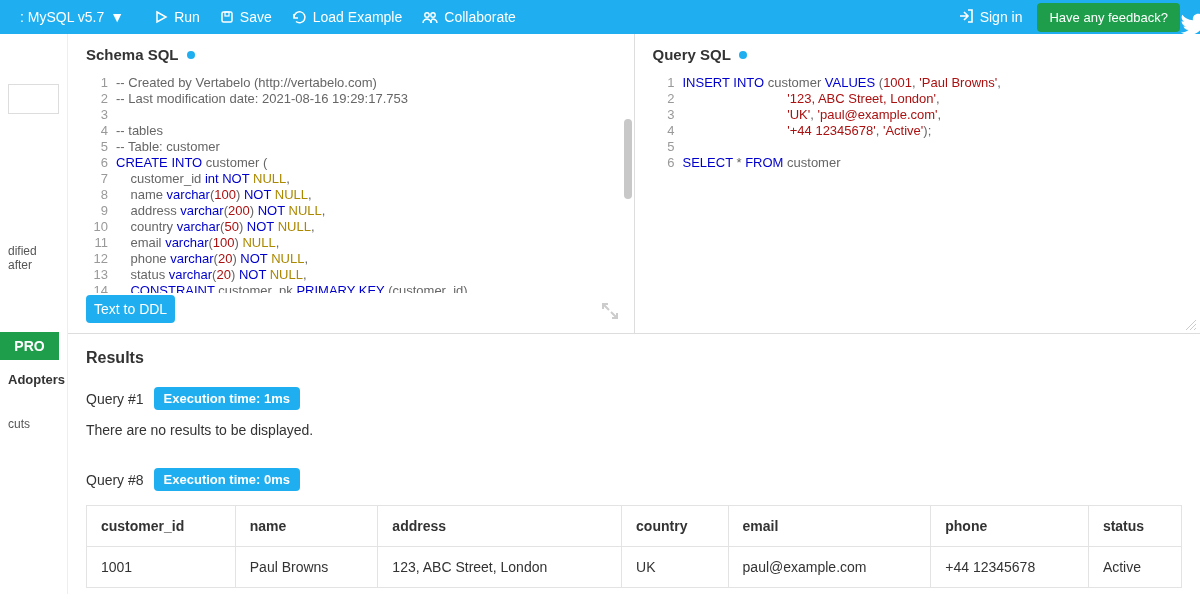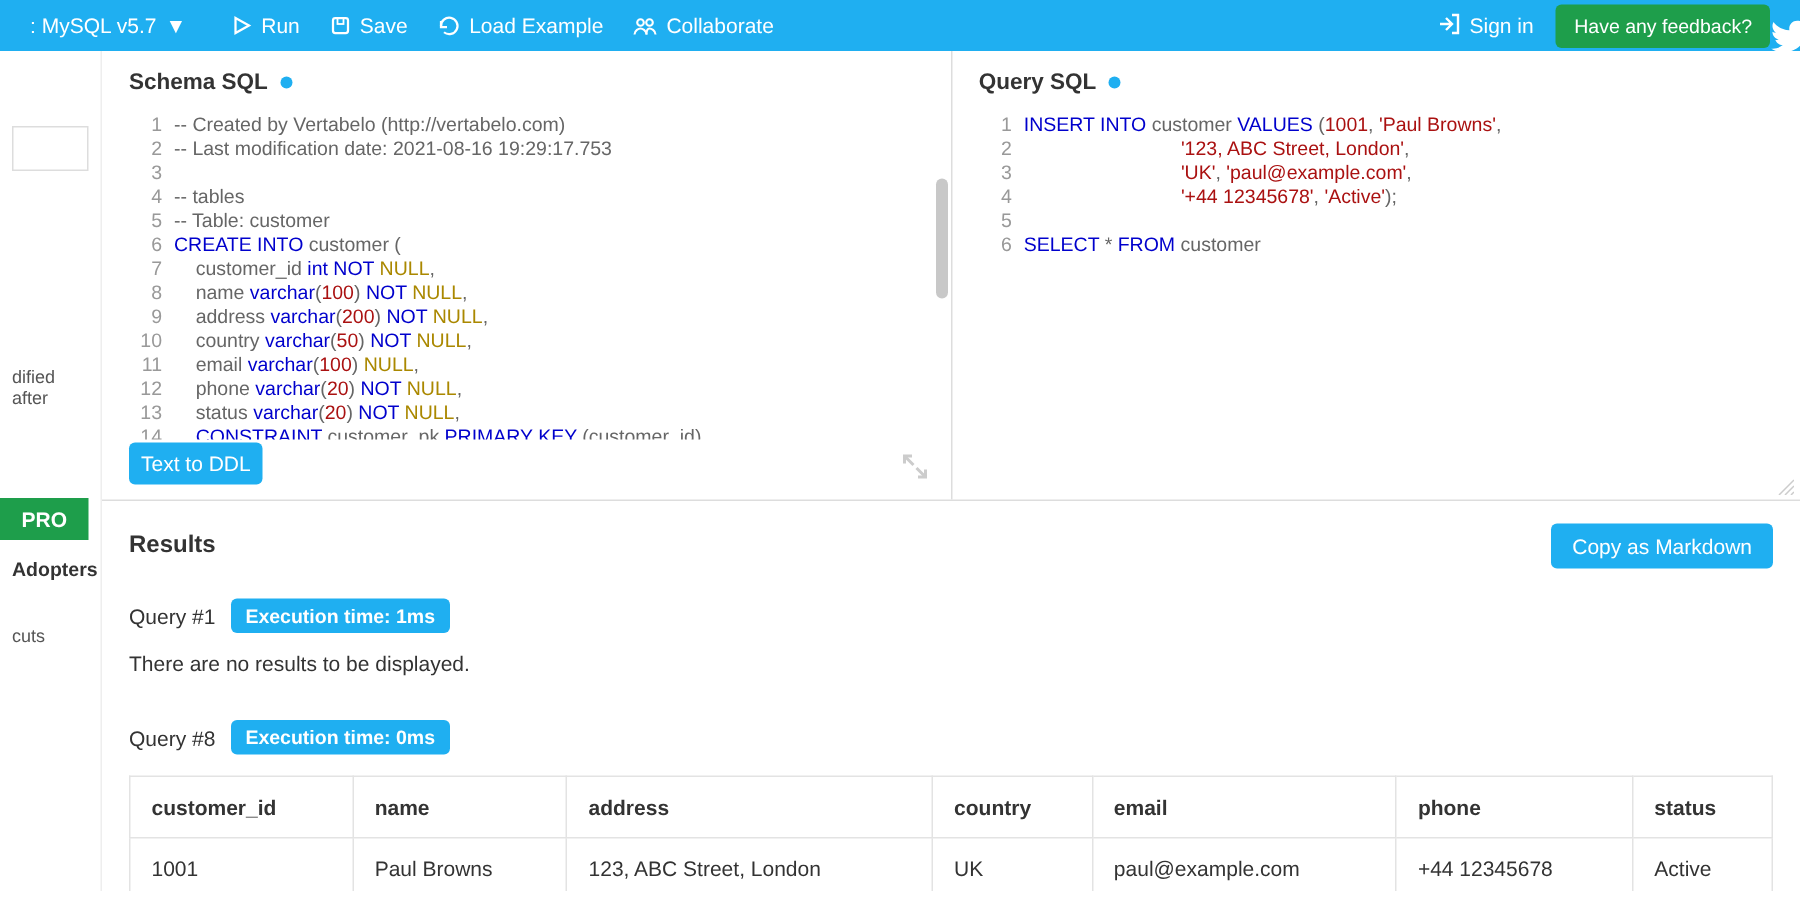--- a/index.html
+++ b/index.html
@@ -189,21 +189,20 @@
           </div>
         <div class="rcorner"><svg width="12" height="12">
               <path d="M12 6 L6 12 M12 2 L2 12 M12 10 L10 12" stroke="#ccc" stroke-width="1"></path>
             </svg></div>
       </div>
     </div>
 
     <div class="results">
       <div class="res-head">
         <div class="res-title">Results</div>
-        <div class="copymd">Copy as Markdown</div>
       </div>
       <div class="qrow">
         <span class="qlabel">Query #1</span>
         <span class="badge">Execution time: 1ms</span>
       </div>
       <div class="noresults">There are no results to be displayed.</div>
       <div class="qrow" style="margin-top:30px;">
         <span class="qlabel">Query #8</span>
         <span class="badge">Execution time: 0ms</span>
       </div>

